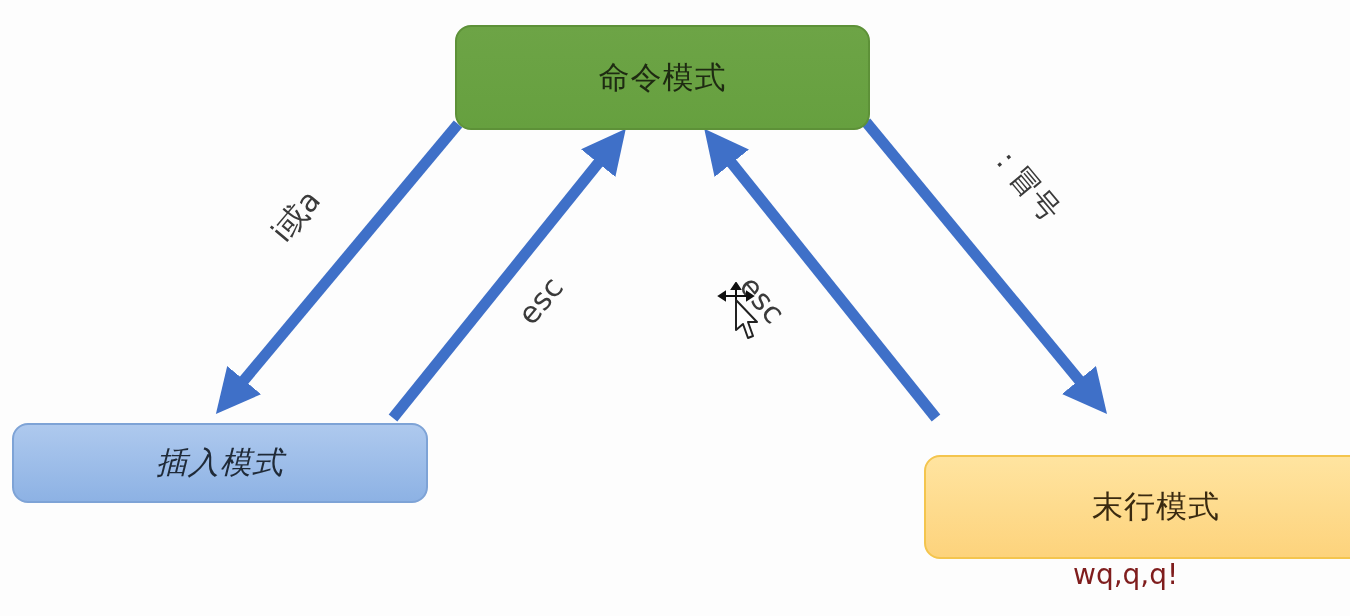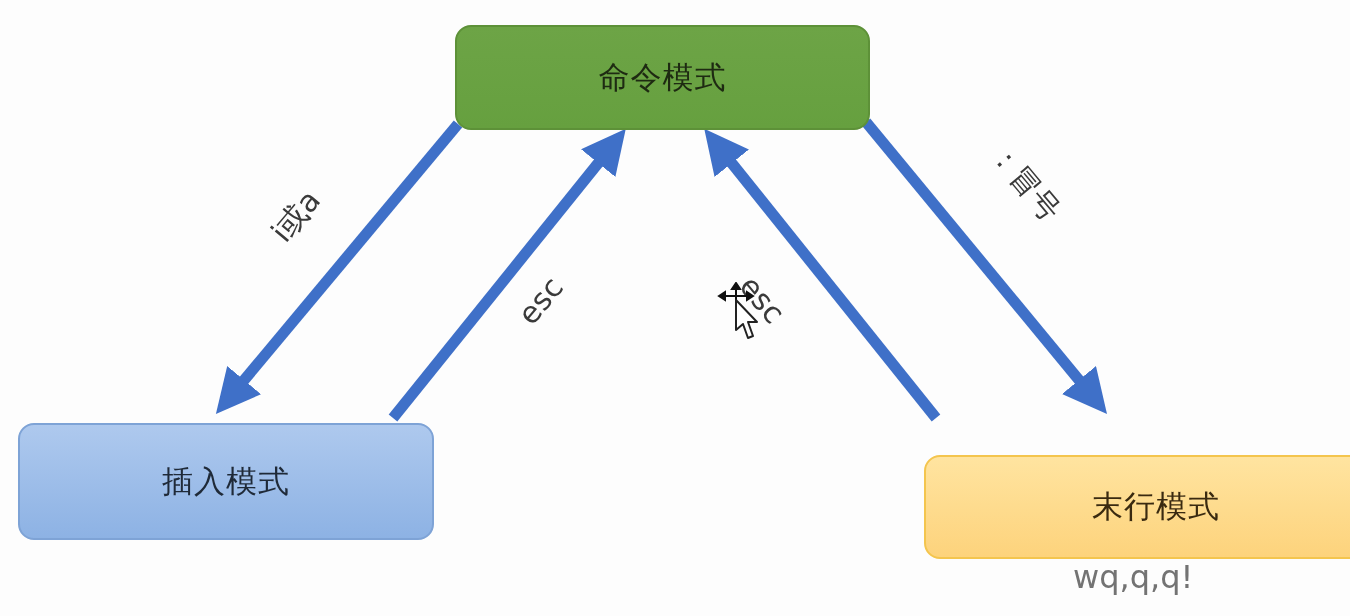--- a/index.html
+++ b/index.html
@@ -31,24 +31,25 @@
     letter-spacing: 1px;
   }
   .node-command {
     left: 455px; top: 25px; width: 415px; height: 105px;
     background: linear-gradient(#6da446, #66a03f);
     border: 2px solid #5d9138;
     color: #1e2a12;
     text-align: center;
   }
   .node-insert {
-    left: 18px; top: 423px; width: 416px; height: 117px;
+    left: 12px; top: 423px; width: 416px; height: 80px;
     background: linear-gradient(#aec9ee, #8db2e4);
     border: 2px solid #7ea3d6;
     color: #1f2a38;
+    font-style: italic;
   }
   .node-lastline {
     left: 924px; top: 423px; width: 464px; height: 104px;
     background: linear-gradient(#ffe4a0, #fdd37c);
     border: 2px solid #f4c54e;
     color: #3a2a10;
     margin-top: 32px;
   }
   svg.arrows {
     position: absolute;
@@ -78,22 +79,22 @@
     transform: rotate(50deg);
   }
   .cursor-icon {
     position: absolute;
     left: 716px; top: 282px;
     width: 48px; height: 62px;
   }
   .exit-cmd {
     position: absolute;
     left: 1073px; top: 558px;
-    font-size: 32px;
-    color: #737373;
+    font-size: 28px;
+    color: #7f1d1d;
     white-space: nowrap;
   }
   .watermark {
     position: absolute;
     left: 789px; top: 560px;
     font-size: 27px;
     color: rgba(170,170,170,0.55);
     white-space: nowrap;
     font-family: "Liberation Sans", sans-serif;
   }

